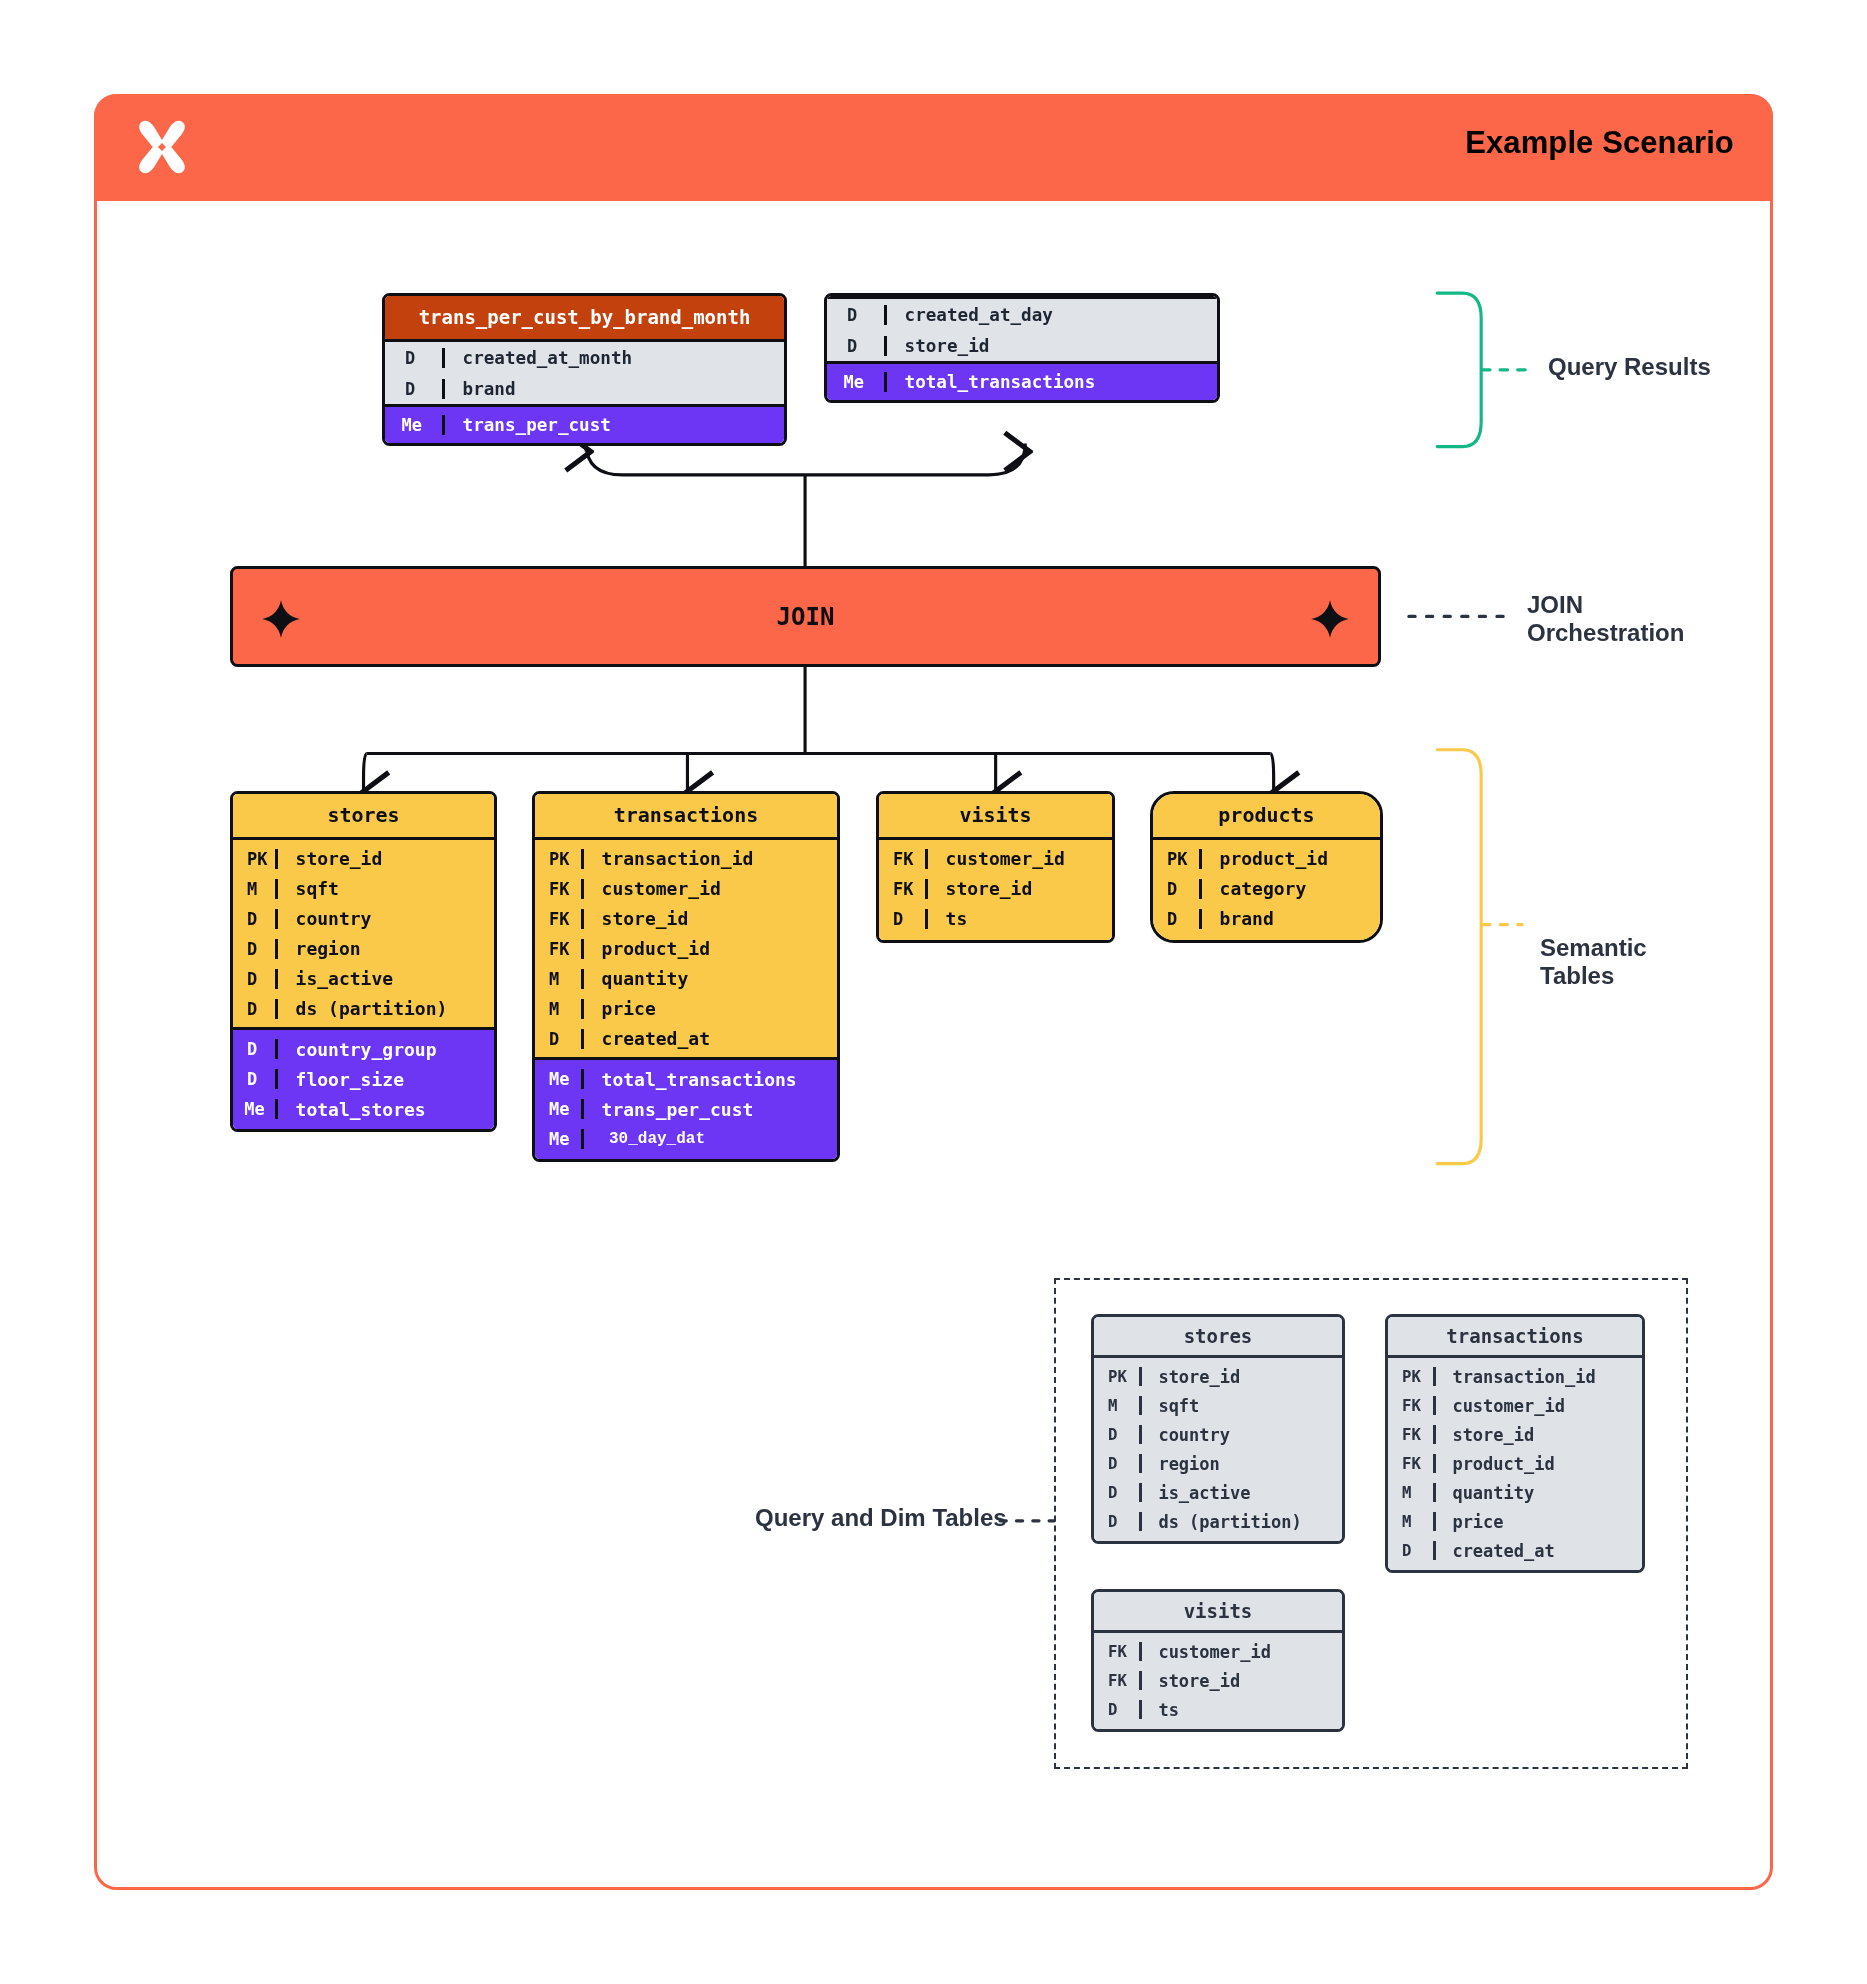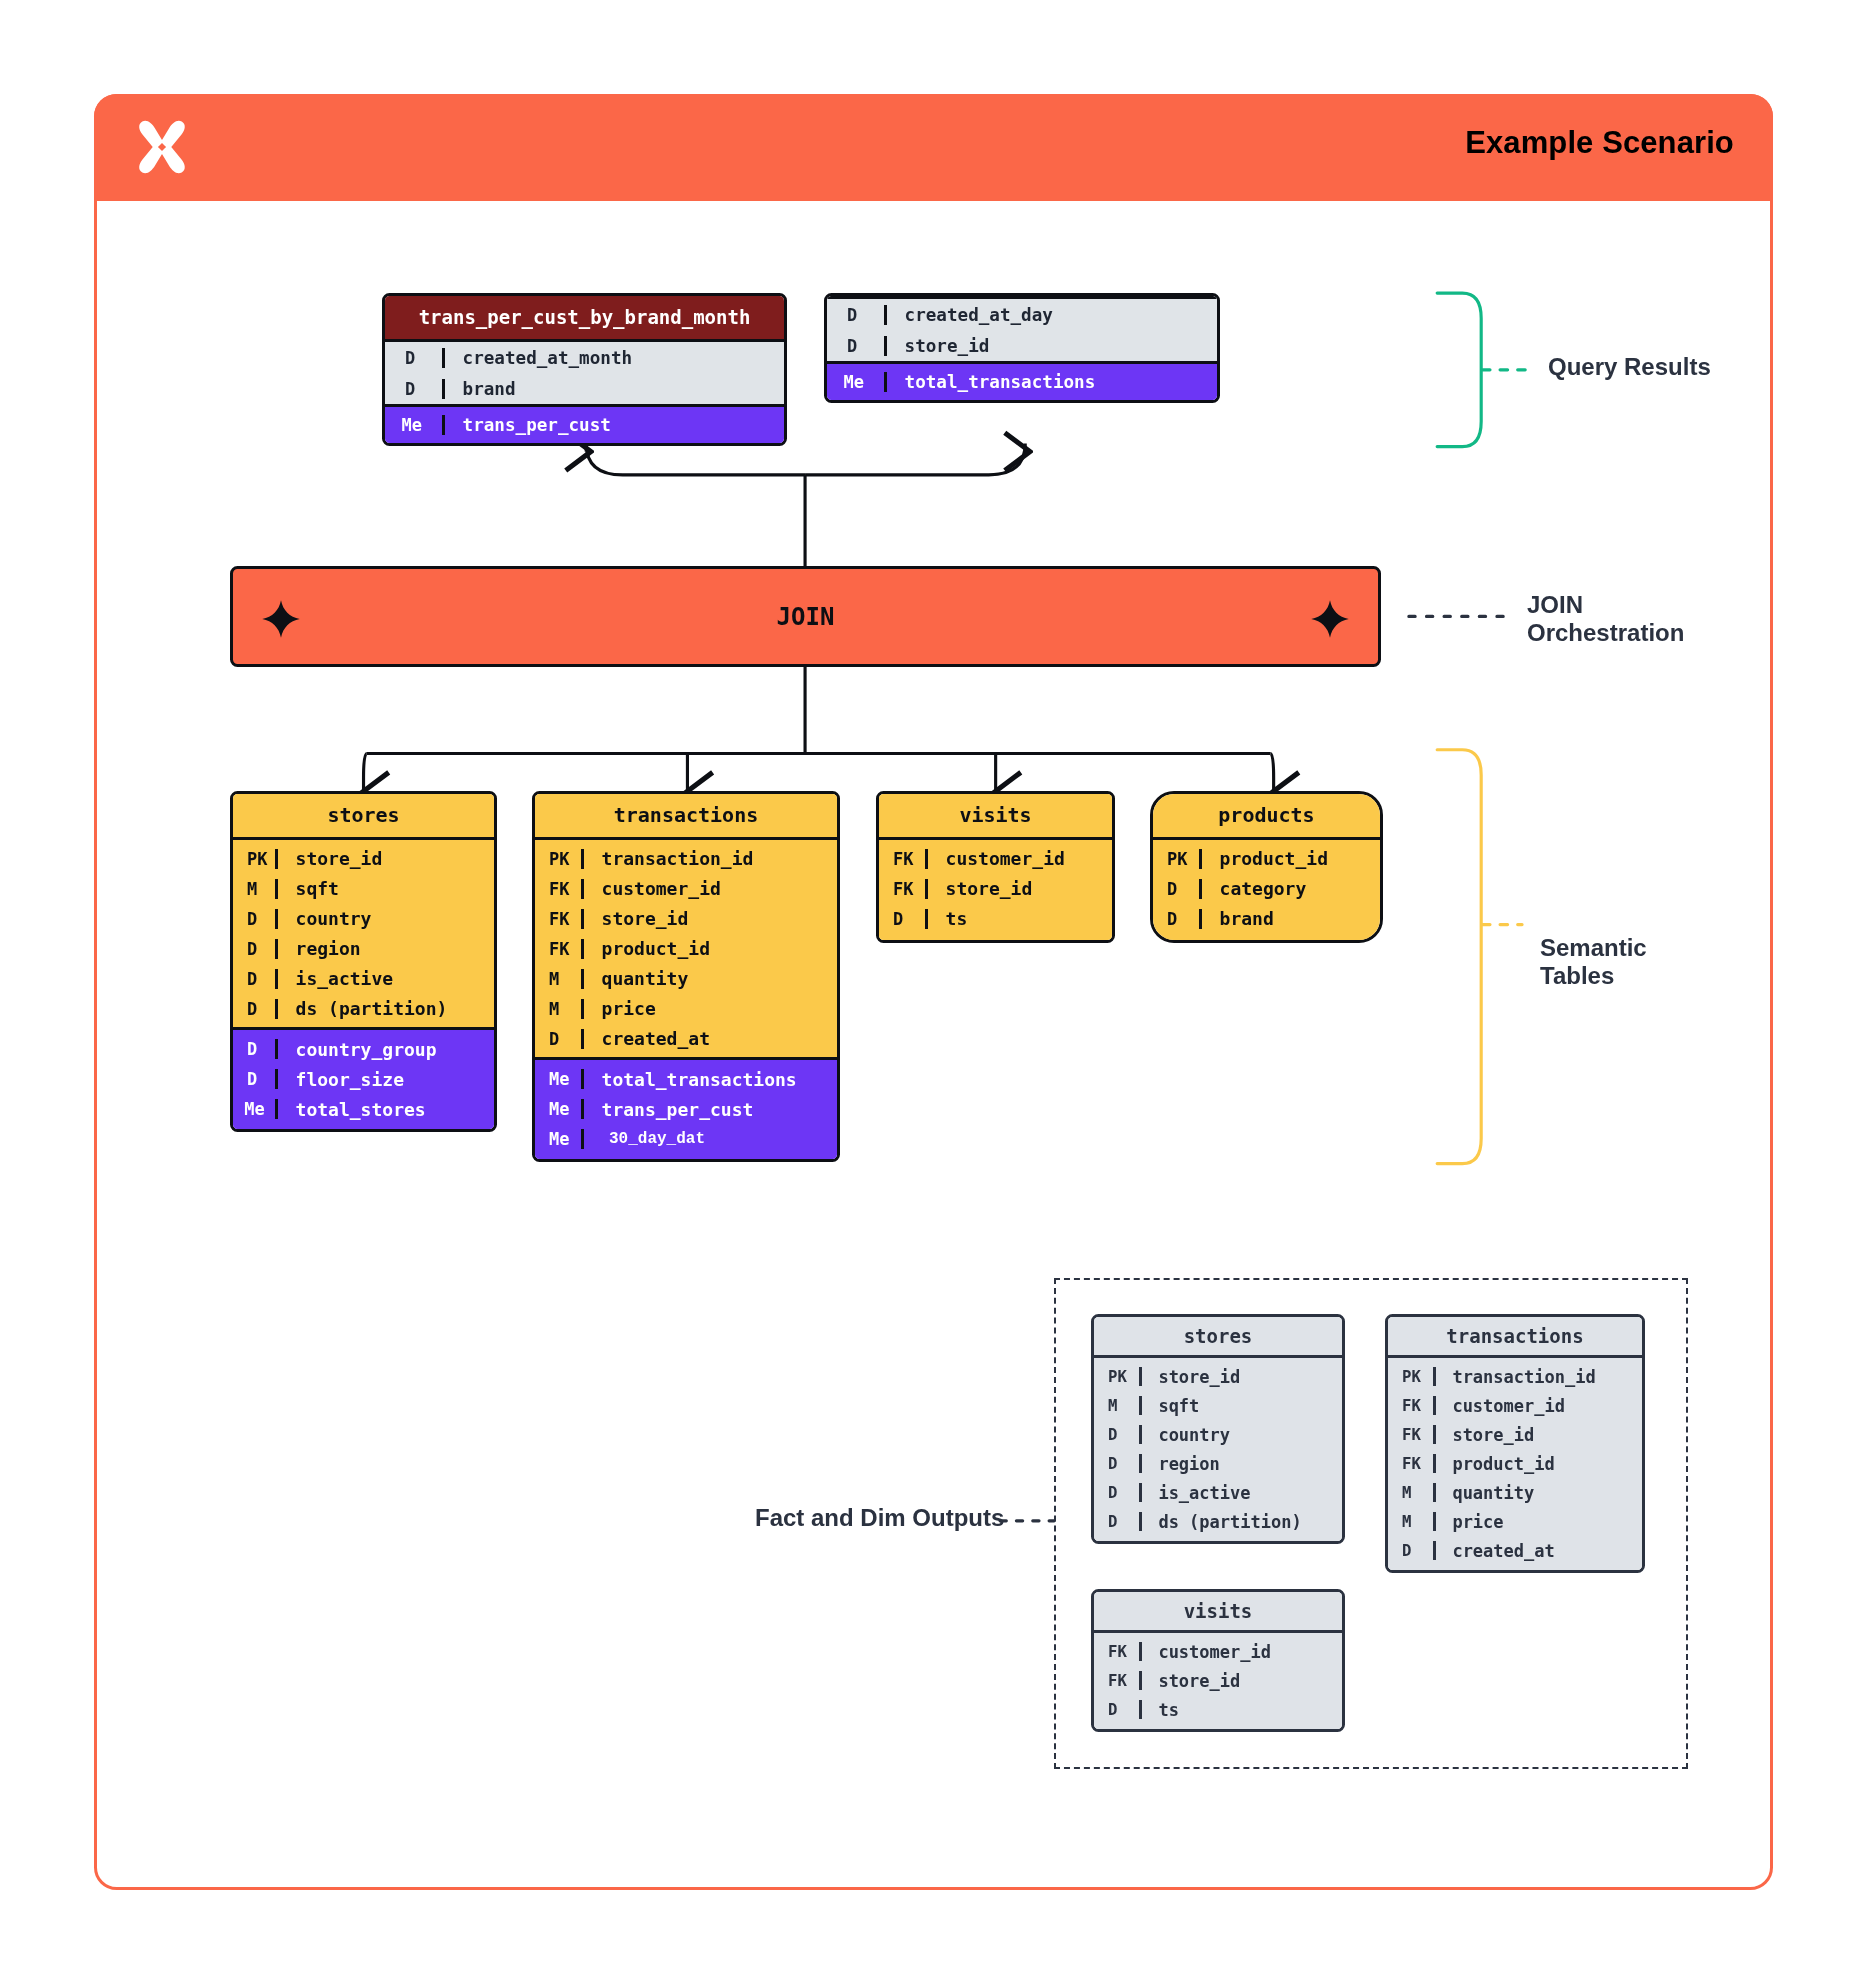--- a/index.html
+++ b/index.html
@@ -53,21 +53,21 @@
   .tbl .rows { display: block; }
   .tbl .row { display: flex; align-items: center; }
   .tbl .row .k {
     flex: 0 0 auto;
     font-weight: bold;
     text-align: left;
   }
   .tbl .row .v { font-weight: bold; white-space: nowrap; }
 
   
-  .t-green .thead { background: #7f1d1d; color: #fff; }
+  .t-green .thead { background: #c2410c; color: #fff; }
   .t-green .sec-dim { background: #E0E4E8; color: #1f2633;
                       border-top: 3.1px solid #0d0f14; }
   .t-green .sec-met { background: #6D36F5; color: #fff;
                       border-top: 3.1px solid #0d0f14; }
   .t-green .row .k { border-right: 3.1px solid #0d0f14; }
 
   
   .t-amber .thead { background: #FBC94A; color: #0d0f14;
                     border-bottom: 3.1px solid #0d0f14; }
   .t-amber .sec-dim { background: #FBC94A; color: #0d0f14; }
@@ -360,21 +360,21 @@
   <div class="anno-label" style="left:1527px; top:591px; font-size:24px;">
     <div>JOIN</div>
     <div>Orchestration</div>
   </div>
 
   <div class="anno-label" style="left:1540px; top:934px; font-size:24px;">
     <div>Semantic</div>
     <div>Tables</div>
   </div>
 
-  <div class="anno-label" style="left:755px; top:1504px; font-size:24px;">Fact and Dim Outputs</div>
+  <div class="anno-label" style="left:755px; top:1504px; font-size:24px;">Query and Dim Tables</div>
 
   <div class="dotbox" style="left:1054px; top:1278px; width:634px; height:491px;"></div>
 
   <div class="tbl t-gray" style="left:1091px; top:1314px; width:254px;">
     <div class="thead" style="font-size:19px; padding:7.5px 0 8.8px;">stores</div>
     <div class="rows sec-dim" style="padding:3.8px 0 5px;">
       <div class="row" style="height:29px;">
         <span class="k" style="width:48px; font-size:15.7px; padding-left:14px;">PK</span>
         <span class="v" style="font-size:17px; padding-left:16.4px;">store_id</span>
       </div>

